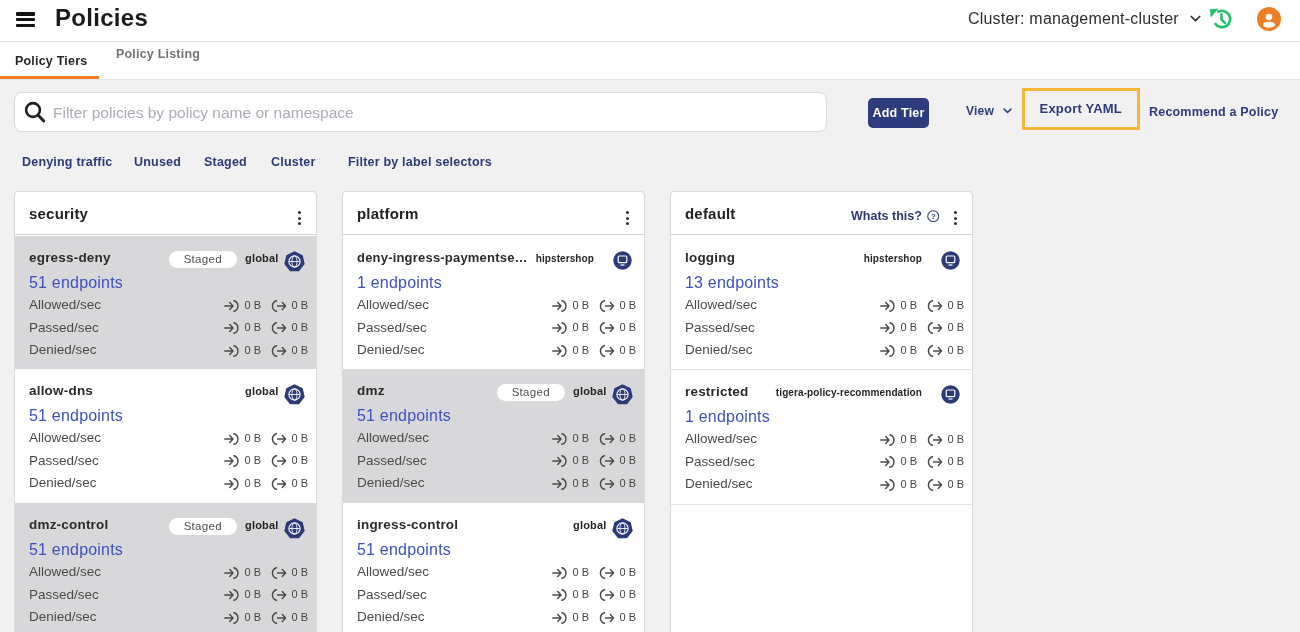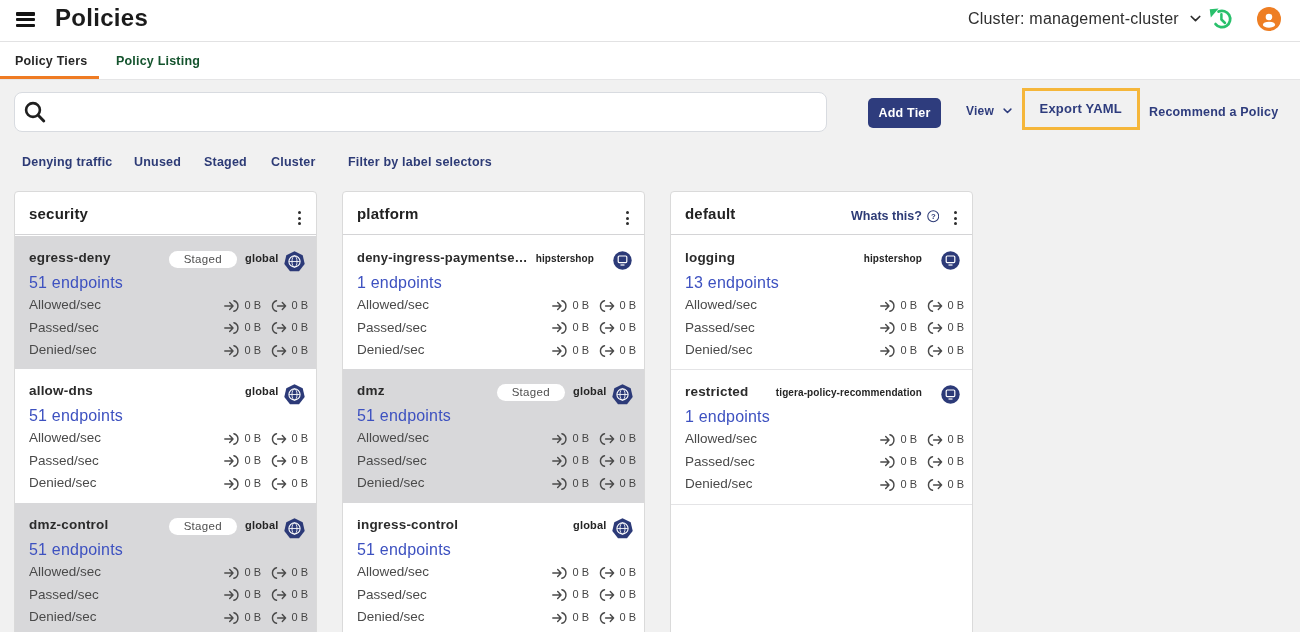--- a/index.html
+++ b/index.html
@@ -10,26 +10,26 @@
 .burger { position:absolute; left:16px; top:12.4px; width:19px; height:15px; }
 .burger i { position:absolute; left:0; width:19px; height:3.2px; background:#141414; border-radius:1px; }
 .burger i:nth-child(1){top:0;} .burger i:nth-child(2){top:5.7px;} .burger i:nth-child(3){top:11.4px;}
 .title { position:absolute; left:55px; top:4px; font-size:24px; font-weight:700; color:#1b1b1b; letter-spacing:0.3px; }
 .cluster { position:absolute; left:968px; top:9.5px; font-size:16px; color:#2e2e2e; letter-spacing:0.2px; }
 .cluster svg { margin-left:11px; position:relative; top:-1px; }
 .histicon { position:absolute; left:1209px; top:6.5px; }
 .avatar { position:absolute; left:1257px; top:6.5px; }
 .tabs { position:absolute; left:0; top:42px; width:1300px; height:37.5px; background:#fff; border-bottom:1px solid #e5e5e6; }
 .tab1 { position:absolute; left:15px; top:12px; font-size:12.5px; font-weight:700; color:#262626; letter-spacing:0.2px; }
-.tab2 { position:absolute; left:116px; top:12px; font-size:12.5px; font-weight:700; color:#14532d; letter-spacing:0.2px; }
+.tab2 { position:absolute; left:116px; top:5px; font-size:12.5px; font-weight:700; color:#737373; letter-spacing:0.2px; }
 .tabline { position:absolute; left:0; top:33.6px; width:99px; height:3.6px; background:#ef7b23; }
 .search { position:absolute; left:14px; top:92px; width:813px; height:40px; background:#fff; border:1px solid #d8dbe0; border-radius:8px; }
 .search svg { position:absolute; left:8.5px; top:8px; }
 .search .ph { position:absolute; left:38px; top:11px; font-size:15.5px; color:#a9adb5; }
-.btn-add { position:absolute; left:868px; top:97.5px; width:73px; height:30.5px; background:#2e3c7d; color:#fff; border-radius:5px; font-size:12.5px; font-weight:700; text-align:center; line-height:30.5px; letter-spacing:0.2px; }
+.btn-add { position:absolute; left:868px; top:97.5px; width:61px; height:30.5px; background:#2e3c7d; color:#fff; border-radius:5px; font-size:12.5px; font-weight:700; text-align:center; line-height:30.5px; letter-spacing:0.2px; }
 .view { position:absolute; left:966px; top:104px; font-size:12px; font-weight:700; color:#2e3c7d; letter-spacing:0.2px; }
 .view svg { margin-left:9px; position:relative; top:-1px; }
 .export { position:absolute; left:1021.5px; top:87.5px; width:118.5px; height:42px; border:3.5px solid #f5b63a; text-align:center; line-height:35px; font-size:13px; font-weight:700; color:#2e3c7d; letter-spacing:0.2px; }
 .recommend { position:absolute; left:1149px; top:105px; font-size:12.5px; font-weight:700; color:#2e3c7d; letter-spacing:0.2px; }
 .flinks { position:absolute; left:0; top:154.5px; height:16px; font-size:12.5px; font-weight:700; color:#2d3b76; letter-spacing:0.2px; }
 .flinks span { position:absolute; top:0; white-space:nowrap; }
 .tier { position:absolute; top:191px; width:303px; height:460px; background:#fff; border:1px solid #dadada; border-radius:4px 4px 0 0; }
 .t1 { left:14px; } .t2 { left:342px; } .t3 { left:670px; }
 .thead { position:absolute; left:0; top:0; width:100%; height:42.5px; border-bottom:1px solid #d4d4d6; }
 .thead .tname { position:absolute; left:14px; top:13px; font-size:15px; font-weight:700; color:#222; letter-spacing:0.2px; }
@@ -107,20 +107,21 @@
 <div class="tabs">
 <span class="tab1">Policy Tiers</span>
 <span class="tab2">Policy Listing</span>
 <div class="tabline"></div>
 </div>
 <div class="search">
 <svg width="26" height="26" viewBox="0 0 26 26">
         <circle cx="9" cy="9" r="6.9" fill="none" stroke="#1f1f1f" stroke-width="2.6"></circle>
         <path d="M14.2 14.2 L19.8 20" stroke="#1f1f1f" stroke-width="2.9" stroke-linecap="round"></path>
       </svg>
+<span class="ph">Filter policies by policy name or namespace</span>
 </div>
 <div class="btn-add">Add Tier</div>
 <div class="view">View<svg width="9" height="6" viewBox="0 0 9 6">
         <path d="M1.1 1.1 L4.5 4.5 L7.9 1.1" stroke="#2e3c7d" stroke-width="1.5" fill="none" stroke-linecap="round" stroke-linejoin="round"></path>
       </svg></div>
 <div class="export">Export YAML</div>
 <div class="recommend">Recommend a Policy</div>
 <div class="flinks">
 <span style="left:22px">Denying traffic</span>
 <span style="left:134px">Unused</span>

